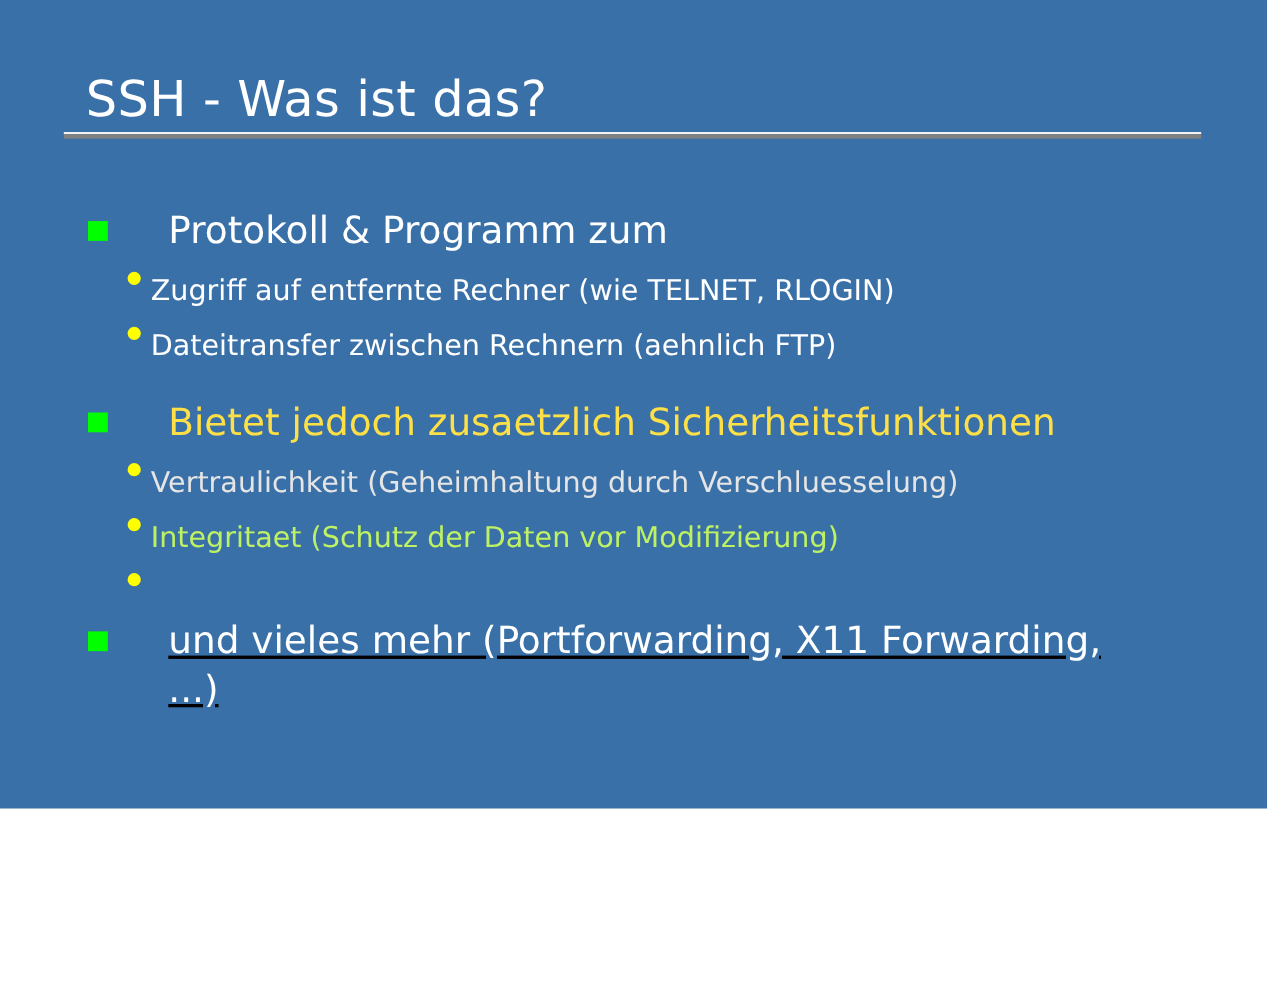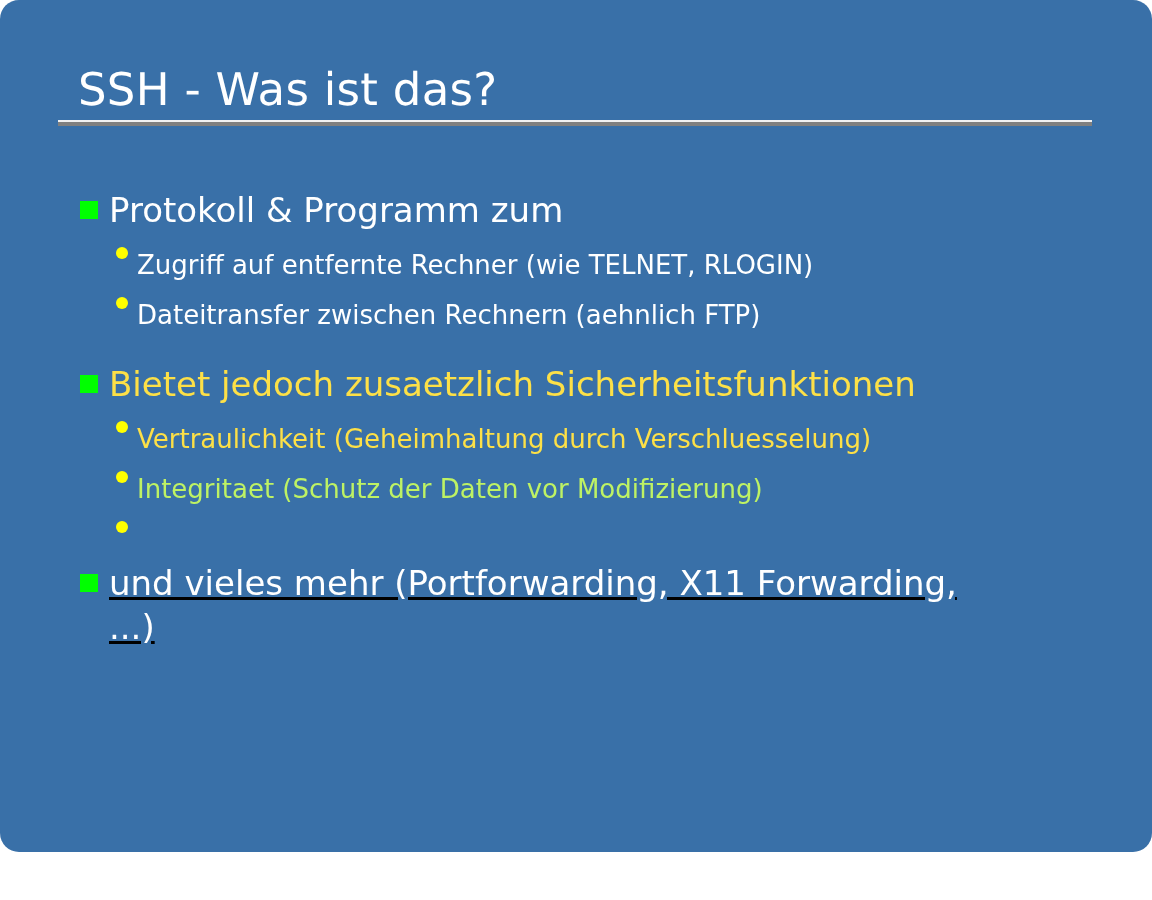--- a/index.html
+++ b/index.html
@@ -10,24 +10,23 @@
   body {
     width: 1152px;
     height: 900px;
     overflow: hidden;
     font-family: "DejaVu Sans", sans-serif;
   }
 
   #slide {
     position: relative;
     width: 1152px;
-    height: 852px;
+    height: 735px;
     background: #3970A8;
     box-sizing: border-box;
-    border-radius: 19px;
   }
 
   
   #title-block {
     position: absolute;
     left: 58px;
     top: 62px;
     width: 1034px;
   }
 
@@ -75,20 +74,21 @@
   .group:last-child {
     margin-bottom: 0;
     text-decoration: underline;
   }
 
   
   .l1 {
     display: flex;
     align-items: flex-start;
     margin-bottom: 2px;
+    gap: 44px;
   }
   .l1 .bullet-sq {
     flex: 0 0 auto;
     width: 18px;
     height: 18px;
     background: #00FF00;
     margin-top: 13px;
     margin-right: 11px;
   }
   .l1 .l1-text {
@@ -163,21 +163,21 @@
       </div>
     </div>
 
     <div class="group">
       <div class="l1">
         <span class="bullet-sq" style="background: rgb(0, 255, 0);"></span>
         <span class="l1-text" style="color: #fde047;">Bietet jedoch zusaetzlich Sicherheitsfunktionen</span>
       </div>
       <div class="l2">
         <span class="bullet-dot" style="background: rgb(255, 255, 0);"></span>
-        <span class="l2-text" style="color: #fde047;">Vertraulichkeit (Geheimhaltung durch Verschluesselung)</span>
+        <span class="l2-text" style="color: #e5e5e5;">Vertraulichkeit (Geheimhaltung durch Verschluesselung)</span>
       </div>
       <div class="l2">
         <span class="bullet-dot" style="background: rgb(255, 255, 0);"></span>
         <span class="l2-text" style="color: #bef264;">Integritaet (Schutz der Daten vor Modifizierung)</span>
       </div>
       <div class="l2">
         <span class="bullet-dot" style="background: rgb(255, 255, 0);"></span>
       </div>
     </div>
 

